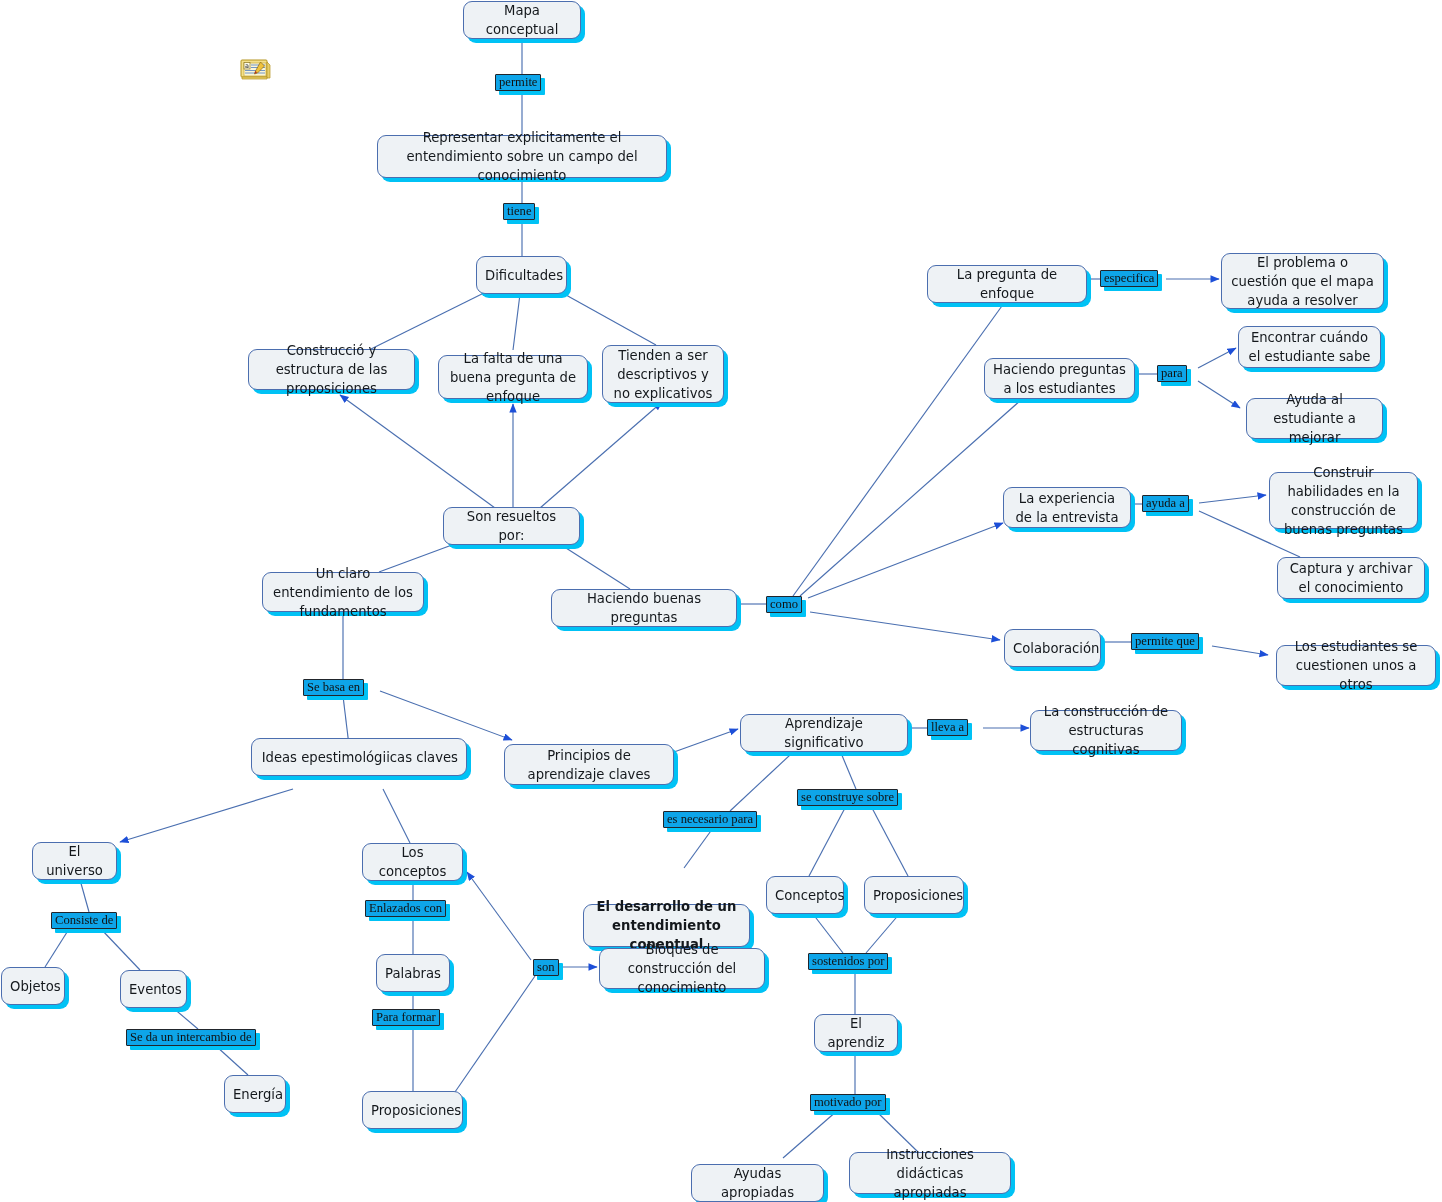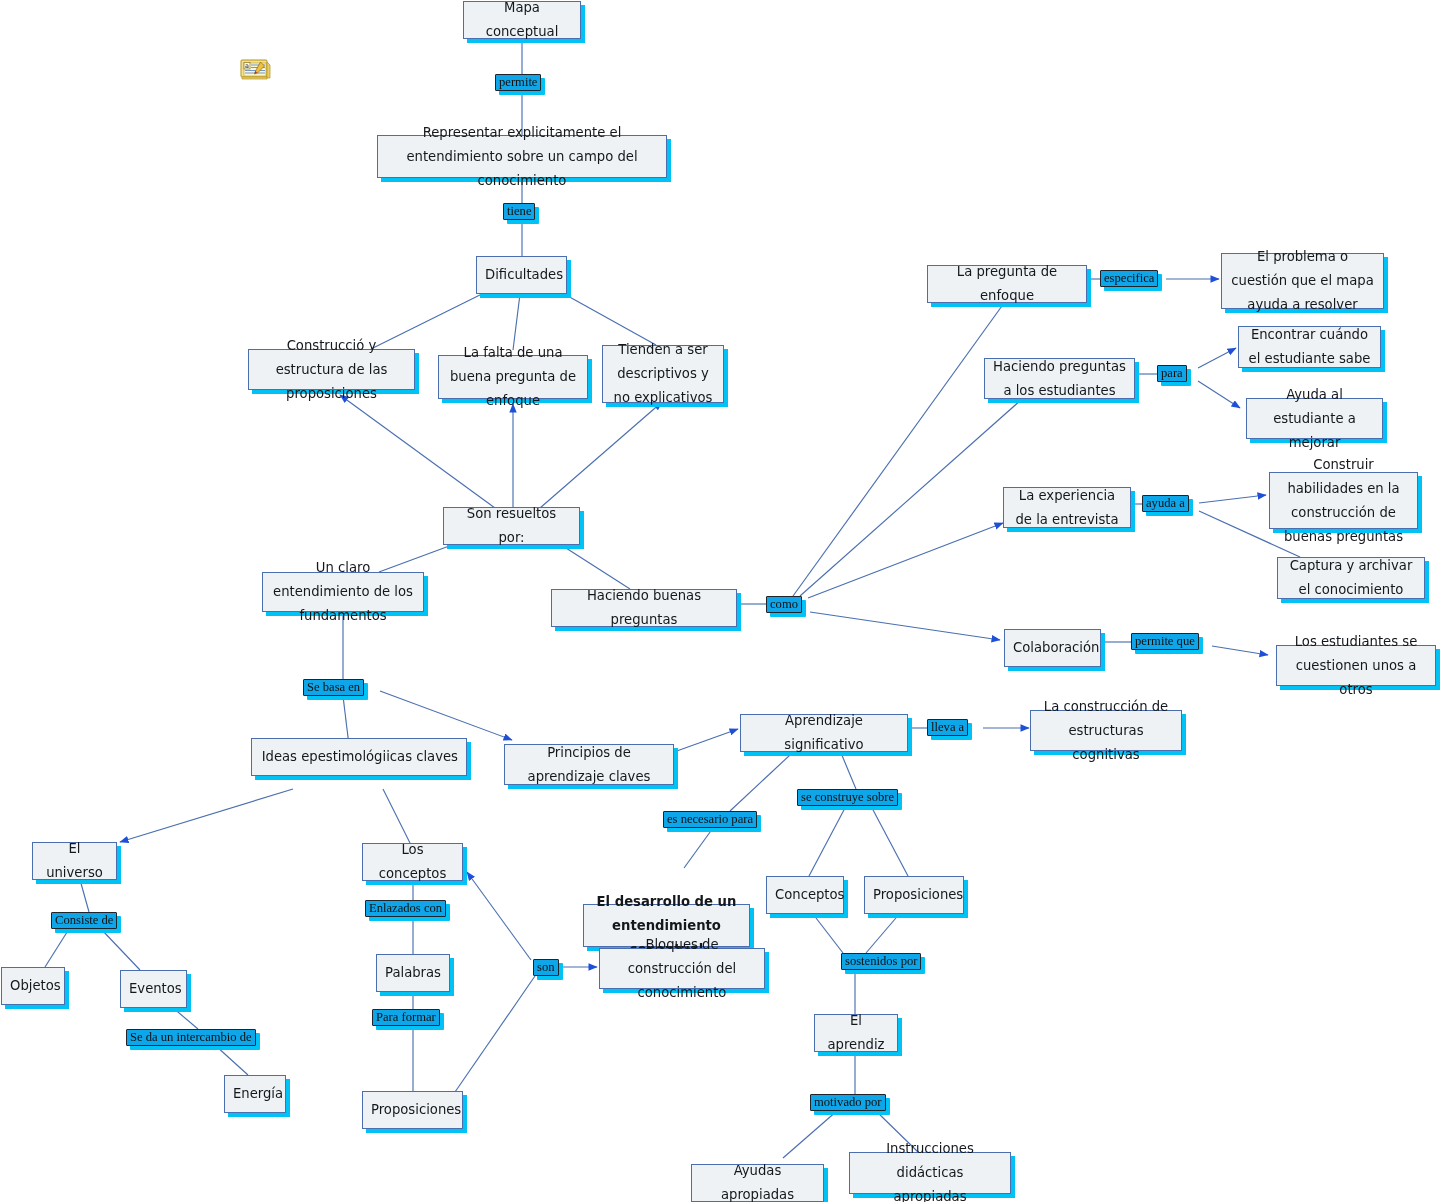--- a/index.html
+++ b/index.html
@@ -25,24 +25,24 @@
   
   .node{
     position:absolute;
     box-sizing:border-box;
     display:flex;
     align-items:center;
     justify-content:center;
     text-align:center;
     background:#eef2f5;
     border:1px solid #4b6eaf;
-    border-radius:0;
+    border-radius:9px;
     color:#14181c;
     font-size:13.2px;
-    line-height:24px;
+    line-height:19px;
     padding:18px 8px;
     box-shadow:4px 4px 0 -0px #00c2f5;
     z-index:5;
   }
   .node .txt{display:block;width:100%;}
   
   .link{
     position:absolute;
     box-sizing:border-box;
     display:flex;
@@ -392,21 +392,21 @@
     </div>
 
   <div class="link" style="left:372px;top:1009px;height:17px;">
     <span>Para formar</span>
     </div>
 
   <div class="link" style="left:533px;top:959px;height:17px;">
     <span>son</span>
     </div>
 
-  <div class="link" style="left:808px;top:953px;height:17px;margin-left:33px;">
+  <div class="link" style="left:808px;top:953px;height:17px;">
     <span>sostenidos por</span>
     </div>
 
   <div class="link" style="left:810px;top:1094px;height:17px;">
     <span>motivado por</span>
     </div>
 
 </div>
 
 </body></html>

